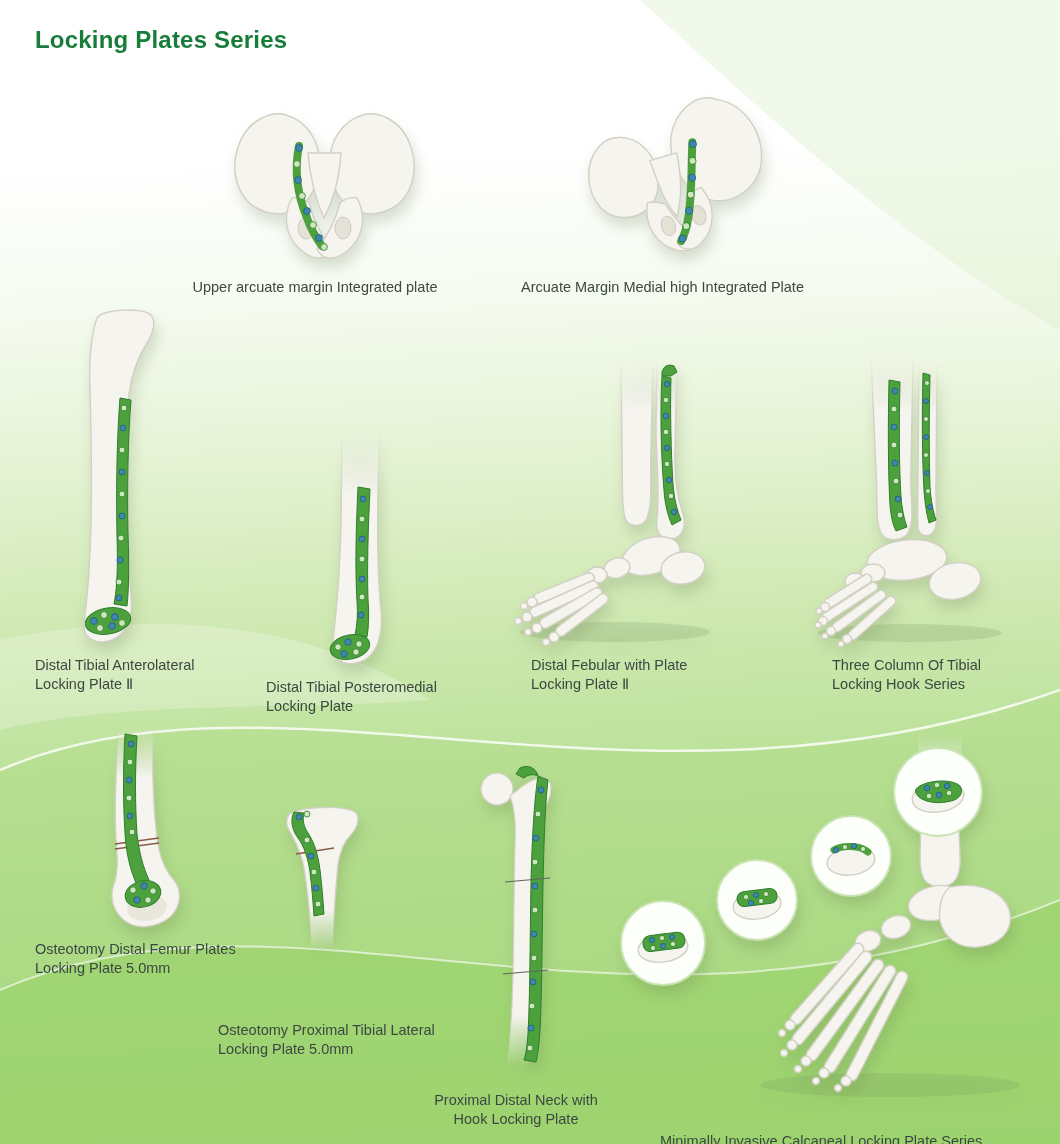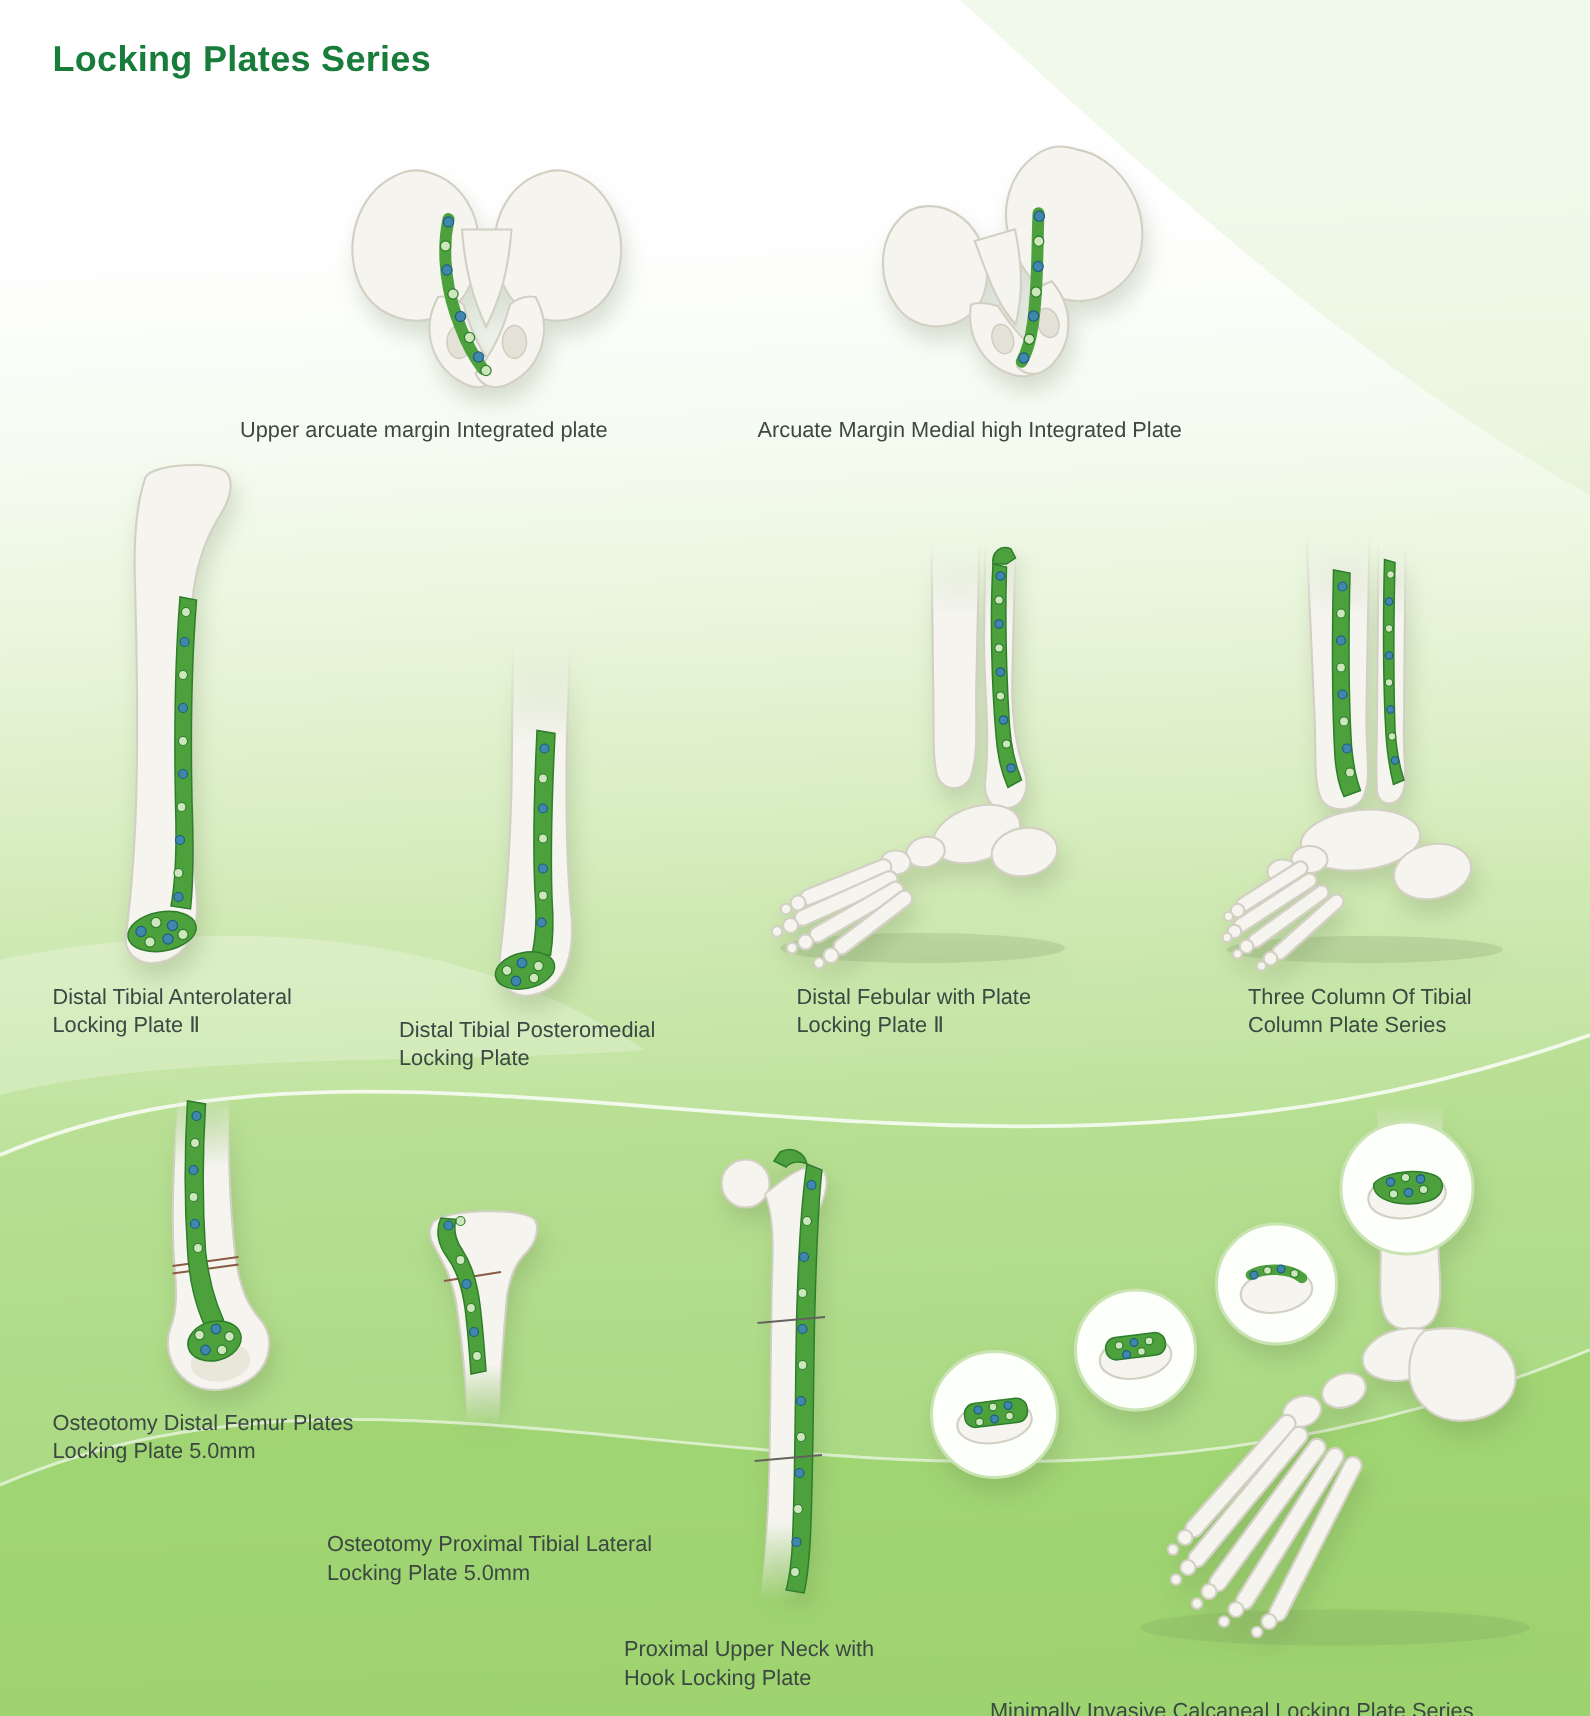--- a/index.html
+++ b/index.html
@@ -7,21 +7,21 @@
   .page {
     position:relative; width:1060px; height:1144px; overflow:hidden;
     background:linear-gradient(178deg,#ffffff 0%,#ffffff 14%,#f6fbf1 26%,#e7f4d8 38%,#d2eab6 52%,#bce29a 66%,#a9da82 80%,#9cd470 100%);
   }
   .bg-swoosh { position:absolute; left:0; top:0; width:100%; height:100%; }
   .title { position:absolute; left:35px; top:26px; font-size:24px; font-weight:bold; color:#187d3b; letter-spacing:0.2px; }
   .product { position:absolute; }
   .illus { position:absolute; overflow:visible; filter:drop-shadow(3px 9px 7px rgba(90,115,70,0.22)); }
   .label { position:absolute; color:#3c4842; font-size:14.5px; line-height:1.3; }
   .label span { display:block; }
-  .center { width:100%; text-align:left; }
+  .center { width:100%; text-align:center; }
 
   
   .bone { fill:#f5f4ef; stroke:#d2d0c3; stroke-width:1.4; }
   .shade { fill:#e9e7da; }
   .hole-hollow { fill:#e4e2d6; stroke:#cfcdc0; stroke-width:1; }
   .plate { fill:#4da13d; stroke:#2e7d2b; stroke-width:1; }
   .plate-line { fill:none; stroke:#4da13d; stroke-width:8; stroke-linecap:round; stroke-linejoin:round; }
   .plate-line-thin { fill:none; stroke:#4da13d; stroke-width:7; stroke-linecap:round; }
   .hole-b { fill:#3f87ad; stroke:#1f5e7e; stroke-width:0.8; }
   .hole-g { fill:#cde7bd; stroke:#2e7d2b; stroke-width:0.8; }
@@ -266,21 +266,21 @@
       <circle class="hole-b" cx="111" cy="46" r="2.5"></circle>
       <circle class="hole-g" cx="111" cy="64" r="2.5"></circle>
       <circle class="hole-b" cx="111" cy="82" r="2.5"></circle>
       <circle class="hole-g" cx="111" cy="100" r="2.5"></circle>
       <circle class="hole-b" cx="112" cy="118" r="2.5"></circle>
       <circle class="hole-g" cx="113" cy="136" r="2.5"></circle>
       <circle class="hole-b" cx="115" cy="152" r="2.5"></circle>
     </svg>
     <div class="label" style="top:301px; left:22px;">
       <span>Three Column Of Tibial</span>
-      <span>Column Plate Series</span>
+      <span>Locking Hook Series</span>
     </div>
   </div>
 
   <div class="product" style="left:35px; top:728px; width:220px; height:248px;">
     <svg class="illus" style="left:52px; top:0;" width="105" height="210" viewBox="0 0 105 210">
       <defs>
         <linearGradient id="fade7f" x1="0" y1="0" x2="0" y2="1">
           <stop offset="0" stop-color="#f5f4ef" stop-opacity="0"></stop>
           <stop offset="0.25" stop-color="#f5f4ef" stop-opacity="1"></stop>
           <stop offset="1" stop-color="#f5f4ef" stop-opacity="1"></stop>
@@ -373,21 +373,21 @@
       <circle class="hole-b" cx="63" cy="124" r="3"></circle>
       <circle class="hole-g" cx="63" cy="148" r="3"></circle>
       <circle class="hole-b" cx="62" cy="172" r="3"></circle>
       <circle class="hole-g" cx="62" cy="196" r="3"></circle>
       <circle class="hole-b" cx="61" cy="220" r="3"></circle>
       <circle class="hole-g" cx="60" cy="244" r="3"></circle>
       <circle class="hole-b" cx="59" cy="266" r="3"></circle>
       <circle class="hole-g" cx="58" cy="286" r="3"></circle>
     </svg>
     <div class="label center" style="top:329px; left:0;">
-      <span>Proximal Upper Neck with</span>
+      <span>Proximal Distal Neck with</span>
       <span>Hook Locking Plate</span>
     </div>
   </div>
 
   <div class="product" style="left:600px; top:735px; width:430px; height:390px;">
     <svg class="illus" style="left:0; top:0;" width="415" height="370" viewBox="0 0 415 370">
       <defs>
         <linearGradient id="fade10f" x1="0" y1="0" x2="0" y2="1">
           <stop offset="0" stop-color="#f5f4ef" stop-opacity="0"></stop>
           <stop offset="0.35" stop-color="#f5f4ef" stop-opacity="1"></stop>

